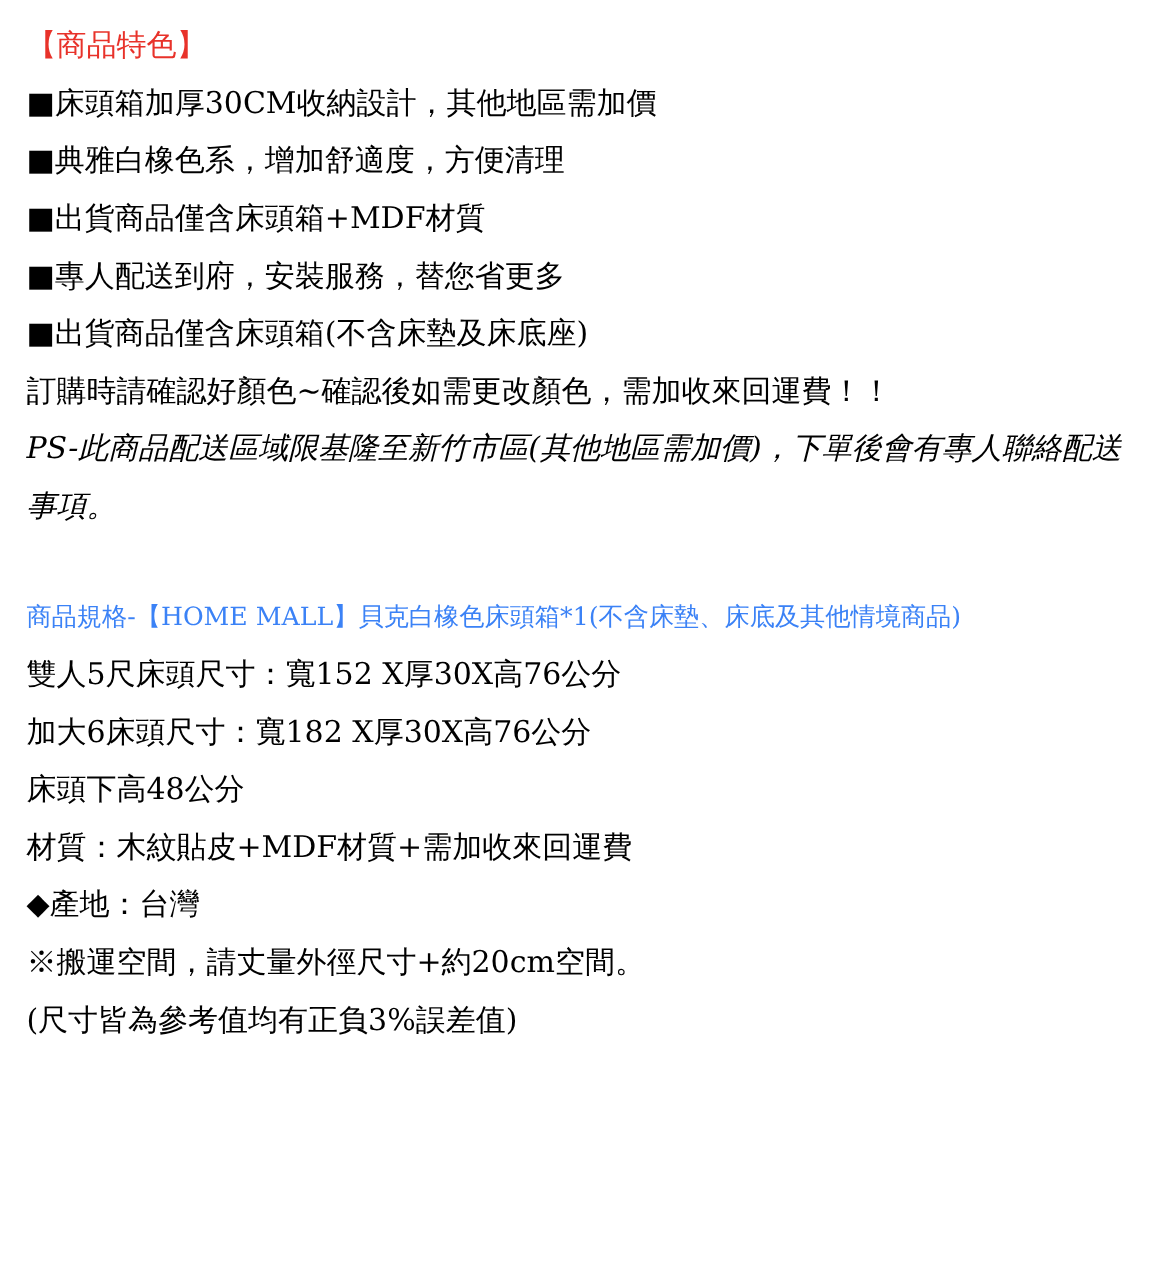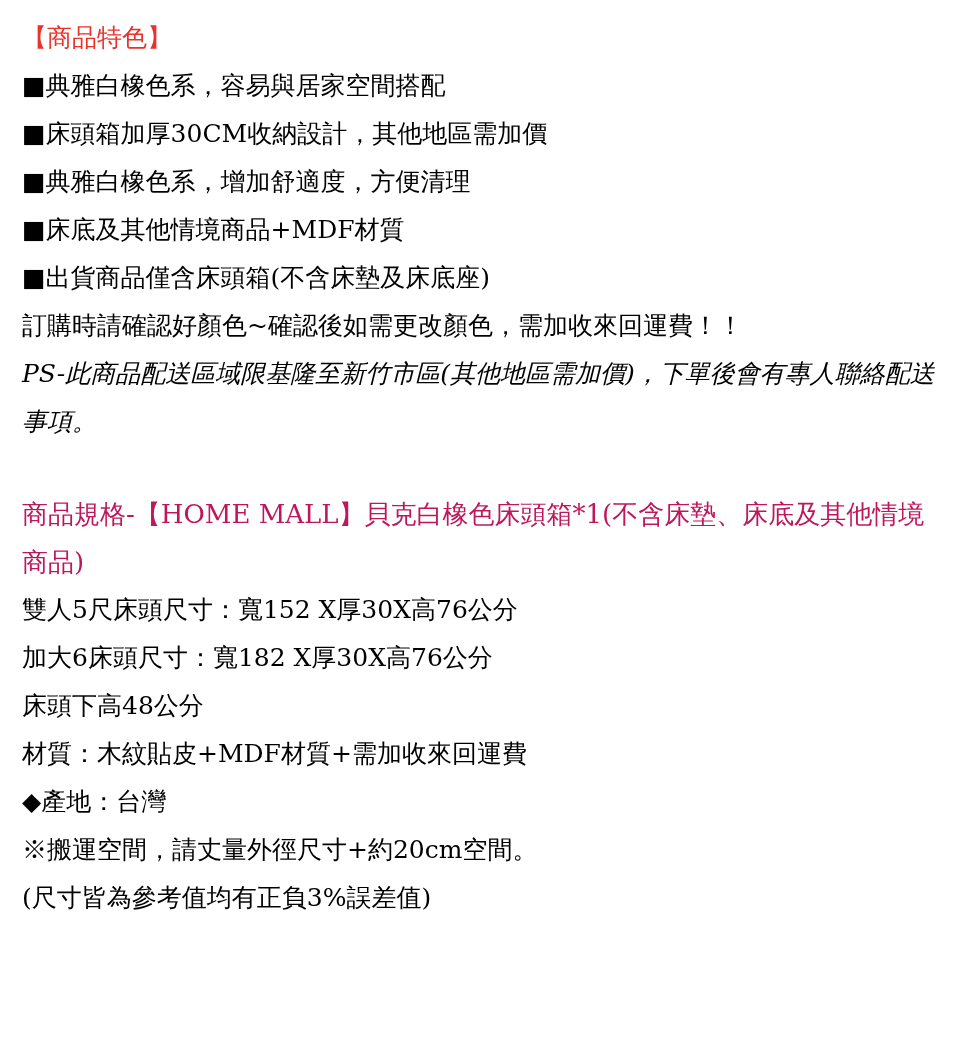--- a/index.html
+++ b/index.html
@@ -26,44 +26,44 @@
     line-height: 48px;
     white-space: pre-wrap;
     letter-spacing: 0px;
   }
   .heading-red {
     color: #e8322a;
     font-size: 25px;
     line-height: 48px;
   }
   .spec-title {
-    color: #be185d;
-    font-size: 26px;
+    color: #3b82f6;
+    font-size: 21px;
     line-height: 48px;
     white-space: pre-wrap;
   }
   .gap {
     height: 44px;
   }
   .indent-wrap {
     text-indent: 0;
     font-style: italic;
   }
 </style>
 </head>
 <body>
 
 <div class="page">
 
   <div class="heading-red">【商品特色】</div>
 
-  <div class="line">■典雅白橡色系，容易與居家空間搭配</div>
   <div class="line">■床頭箱加厚30CM收納設計，其他地區需加價</div>
   <div class="line">■典雅白橡色系，增加舒適度，方便清理</div>
-  <div class="line">■床底及其他情境商品+MDF材質</div>
+  <div class="line">■出貨商品僅含床頭箱+MDF材質</div>
+  <div class="line">■專人配送到府，安裝服務，替您省更多</div>
   <div class="line">■出貨商品僅含床頭箱(不含床墊及床底座)</div>
 
   <div class="line">訂購時請確認好顏色~確認後如需更改顏色，需加收來回運費！！</div>
   <div class="line indent-wrap">PS-此商品配送區域限基隆至新竹市區(其他地區需加價)，下單後會有專人聯絡配送事項。</div>
 
   <div class="gap"></div>
 
   <div class="spec-title">商品規格-【HOME MALL】貝克白橡色床頭箱*1(不含床墊、床底及其他情境商品)</div>
 
   <div class="line">雙人5尺床頭尺寸：寬152 X厚30X高76公分</div>

